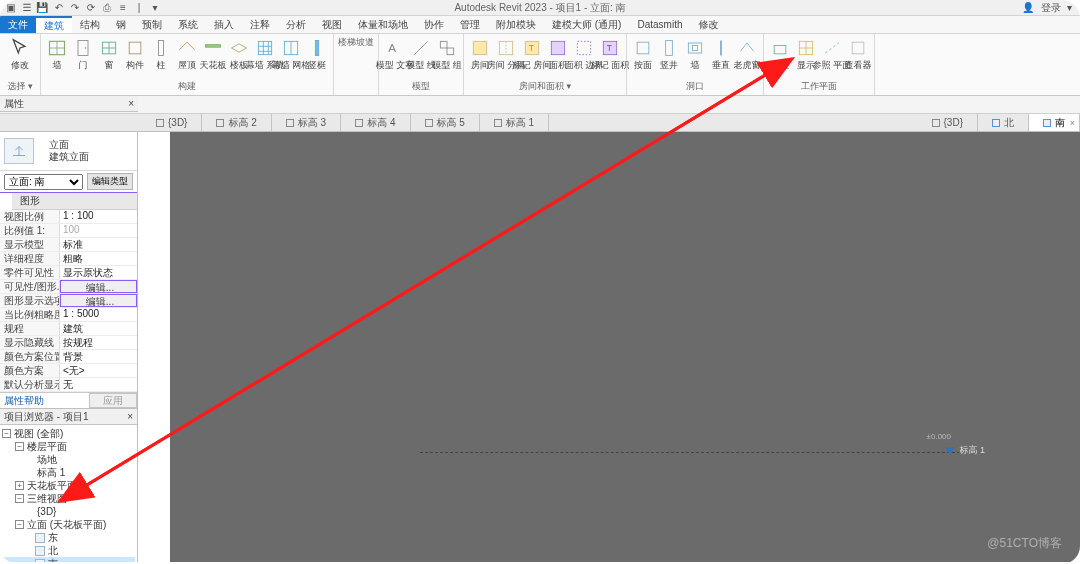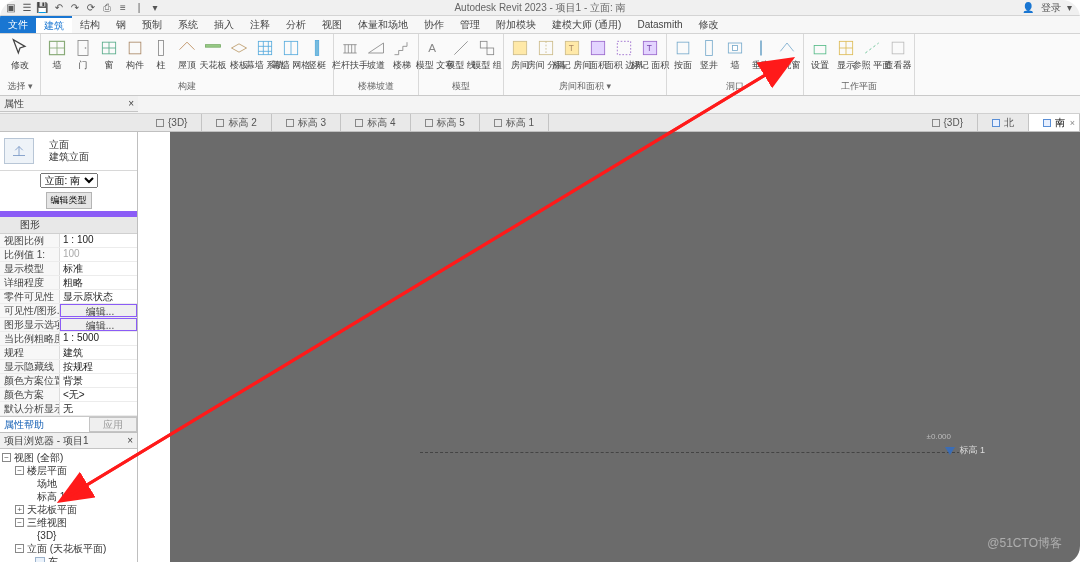--- a/index.html
+++ b/index.html
@@ -45,24 +45,24 @@
 .leftcol { width: 138px; display: flex; flex-direction: column; border-right: 1px solid #bfbfbf; }
 
 
 .proppanel { flex: 0 0 auto; }
 .panelhdr { height: 16px; background: #f0f0f0; border-bottom: 1px solid #c4c4c4; font-size: 10px; display: flex; align-items: center; justify-content: space-between; padding: 0 4px; color: #444; }
 .panelhdr .xbtn { font-size: 10px; cursor: pointer; }
 .typeblock { display: flex; align-items: center; padding: 6px 4px; gap: 15px; border-bottom: 1px solid #d8d8d8; }
 .typeblock .tico { width: 30px; height: 26px; background: #eef3f8; border: 1px solid #b8c6d6; display: flex; align-items: center; justify-content: center; }
 .typeblock .tico svg { width: 18px; height: 18px; }
 .typeblock .ttxt { font-size: 10px; color: #333; line-height: 12px; }
-.typesel { display: flex; align-items: center; padding: 2px 4px; gap: 4px; border-bottom: 6px solid #8b5cf6; flex-direction: column; }
+.typesel { display: flex; align-items: center; padding: 2px 4px; gap: 4px; border-bottom: 1px solid #8b5cf6; }
 .typesel select { flex: 1; font-size: 10px; height: 16px; }
 .typesel .etbtn { font-size: 9px; padding: 1px 4px; background: #e5e5e5; border: 1px solid #b4b4b4; cursor: pointer; }
-.propgrouphdr { font-size: 10px; background: #e8e8e8; padding: 1px 20px; color: #333; border-bottom: 1px solid #d0d0d0; }
+.propgrouphdr { font-size: 10px; background: #e8e8e8; padding: 1px 8px; color: #333; border-bottom: 1px solid #d0d0d0; margin-left: 12px; }
 .proprow { display: flex; font-size: 10px; height: 14px; border-bottom: 1px solid #ececec; }
 .proprow .pname { width: 60px; padding-left: 4px; color: #444; background: #f7f7f7; border-right: 1px solid #dcdcdc; overflow: hidden; white-space: nowrap; }
 .proprow .pval { flex: 1; padding-left: 3px; color: #222; overflow: hidden; white-space: nowrap; }
 .proprow .pval.btn { background: #efefef; border: 1px solid #8b5cf6; text-align: center; cursor: pointer; color: #444; }
 .proprow .pval.dim { color: #aaa; }
 .helprow { display: flex; font-size: 10px; height: 16px; border-top: 1px solid #c8c8c8; }
 .helprow .hl { flex: 1; color: #1560b5; padding-left: 4px; display: flex; align-items: center; border-radius: 7px; }
 .helprow .apply { width: 48px; background: #efefef; border: 1px solid #c4c4c4; text-align: center; color: #999; display: flex; align-items: center; justify-content: center; }
 
 
@@ -245,46 +245,20 @@
               <rect x="10" y="3" width="4" height="18" fill="#7bd" stroke="#5ad"></rect>
             </svg>
           </div>
           <div class="rlabel">竖梃</div>
         </div>
     </div>
     <div class="grplabel">构建</div>
   </div>
 
   <div class="group">
-    <div class="grprow">
-      <div class="rbtn">
-          <div class="ricon">
-            <svg viewBox="0 0 24 24">
-              <path d="M4 18h16M6 18V8m4 10V8m4 10V8m4 10V8M4 8h16" stroke="#888" fill="none"></path>
-            </svg>
-          </div>
-          <div class="rlabel">栏杆扶手</div>
-        </div>
-      <div class="rbtn">
-          <div class="ricon">
-            <svg viewBox="0 0 24 24">
-              <path d="M3 18L21 6v12z" fill="none" stroke="#888"></path>
-            </svg>
-          </div>
-          <div class="rlabel">坡道</div>
-        </div>
-      <div class="rbtn">
-          <div class="ricon">
-            <svg viewBox="0 0 24 24">
-              <path d="M3 20h5v-5h5v-5h5V5" fill="none" stroke="#888"></path>
-            </svg>
-          </div>
-          <div class="rlabel">楼梯</div>
-        </div>
-    </div>
     <div class="grplabel">楼梯坡道</div>
   </div>
 
   <div class="group">
     <div class="grprow">
       <div class="rbtn">
           <div class="ricon">
             <svg viewBox="0 0 24 24">
               <text x="4" y="17" font-size="14" fill="#888">A</text>
             </svg>

